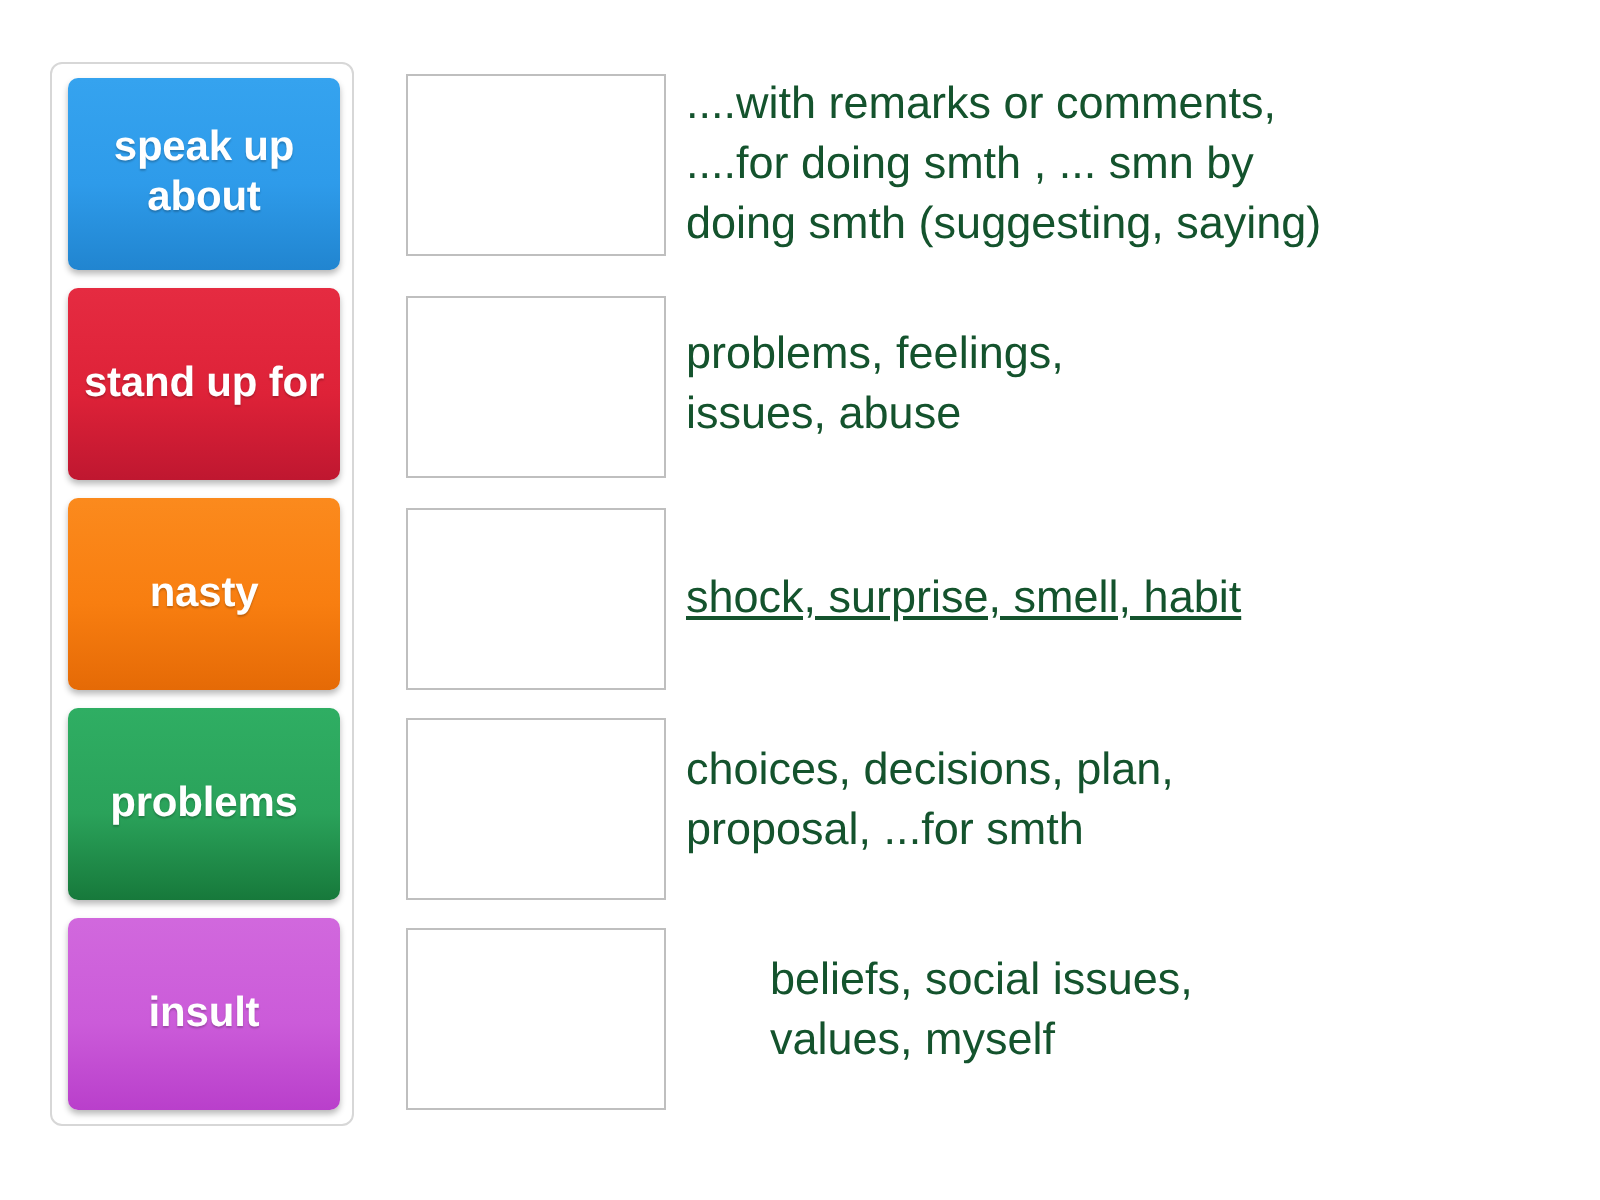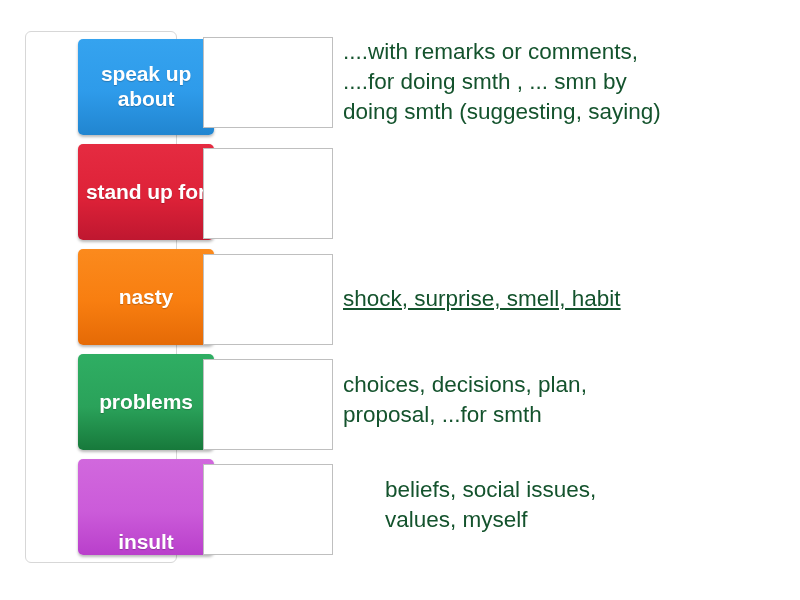--- a/index.html
+++ b/index.html
@@ -54,23 +54,22 @@
     font-size: 21px;
     font-weight: bold;
     line-height: 1.18;
     letter-spacing: -0.1px;
     text-shadow: 0 1px 1px rgba(0,0,0,0.22);
     box-shadow: 0 2px 3px rgba(0,0,0,0.28);
     margin-bottom: 9px;
     padding: 0 6px;
     cursor: move;
     user-select: none;
-    margin-left: 44px;
   }
-  .tile:last-child { margin-bottom: 0; align-items: flex-end; }
+  .tile:last-child { margin-bottom: 0; }
 
   .tile-label { display: block; }
 
   
   .dropbox {
     position: absolute;
     left: 203px;
     width: 130px;
     background: #ffffff;
     border: 1px solid #bfbfbf;
@@ -121,20 +120,22 @@
   <div class="dropbox" style="top:37px;height:91px;"></div>
   <div class="dropbox" style="top:148px;height:91px;"></div>
   <div class="dropbox" style="top:254px;height:91px;"></div>
   <div class="dropbox" style="top:359px;height:91px;"></div>
   <div class="dropbox" style="top:464px;height:91px;"></div>
 
   <div class="prompt" style="top:37px;">....with remarks or comments,
 ....for doing smth , ... smn by
 doing smth (suggesting, saying)</div>
 
+  <div class="prompt" style="top:162px;">problems, feelings,
+issues, abuse</div>
 
   <div class="prompt" style="top:284px;text-decoration:underline;">shock, surprise, smell, habit</div>
 
   <div class="prompt" style="top:370px;">choices, decisions, plan,
 proposal, ...for smth</div>
 
   <div class="prompt" style="top:475px;margin-left:42px;">beliefs, social issues,
 values, myself</div>
 
 </div>

